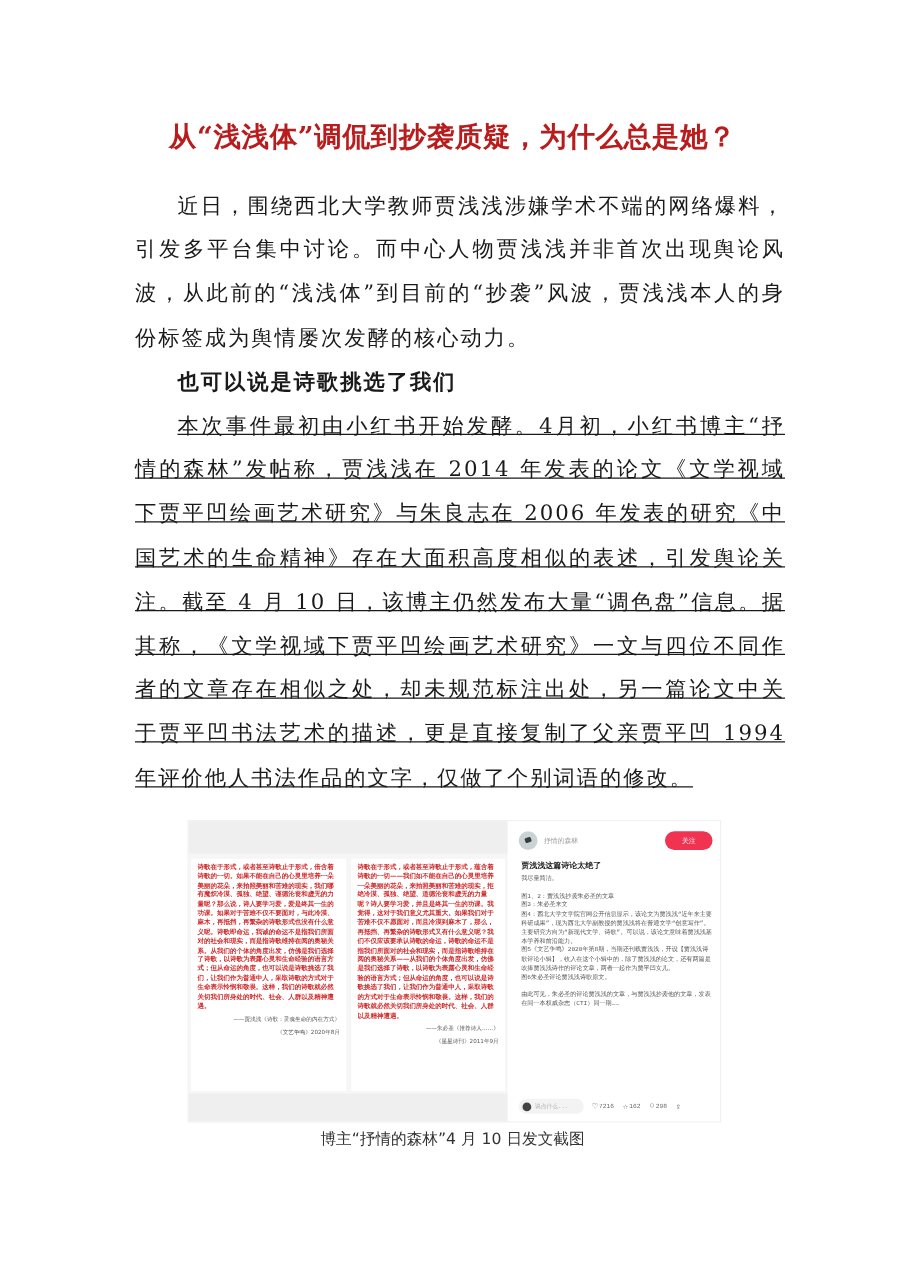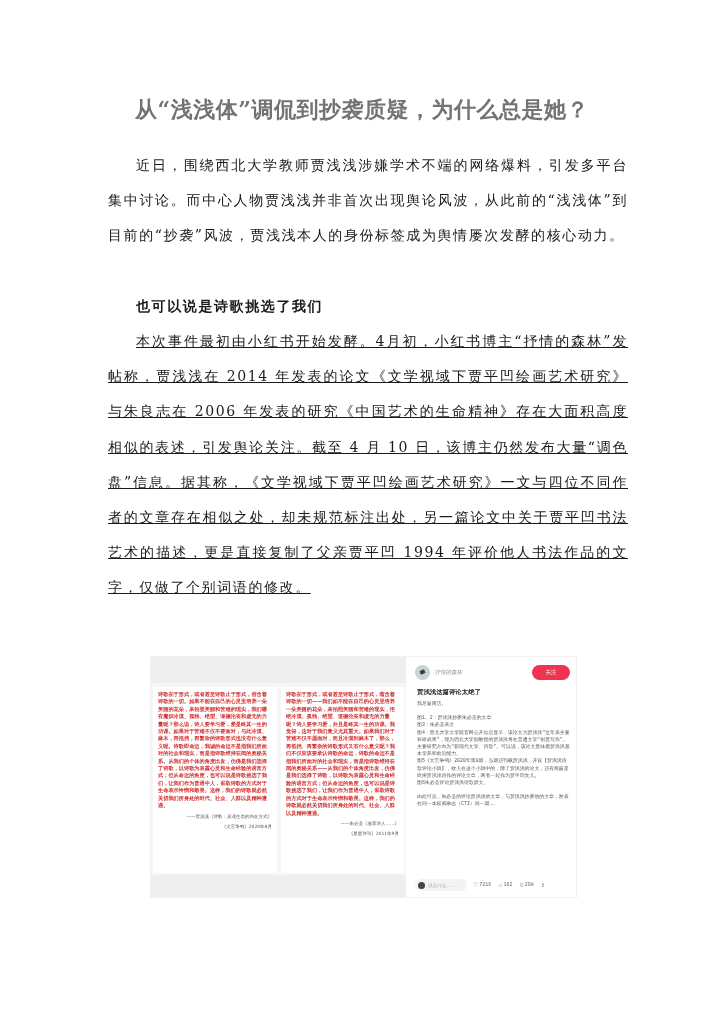--- a/index.html
+++ b/index.html
@@ -1,19 +1,19 @@
 <!DOCTYPE html>
 <html><head>
 <meta charset="utf-8">
 <style>
   html, body { margin: 0; padding: 0; background: #ffffff; }
   body { width: 724px; height: 1024px; position: relative; overflow: hidden; font-family: "DejaVu Serif", "Liberation Serif", serif; color: #1a1a1a; }
   .page { position: absolute; left: 0; top: 0; width: 724px; height: 1024px; }
-  .title { position: absolute; left: 0; right: 0; top: 95px; text-align: center; font-size: 22px; font-weight: bold; letter-spacing: 0.5px; color: #737373; }
-  .body-text { position: absolute; left: 108px; width: 520px; font-size: 14px; line-height: 35.2px; letter-spacing: 1.6px; text-align: justify; }
+  .title { position: absolute; left: 0; right: 0; top: 95px; text-align: center; font-size: 22px; font-weight: bold; letter-spacing: 0.5px; color: #b91c1c; }
+  .body-text { position: absolute; left: 108px; width: 520px; font-size: 17px; line-height: 35.2px; letter-spacing: 1.6px; text-align: justify; }
   .para { margin: 0; text-indent: 2em; }
   .subhead { margin: 0; text-indent: 2em; font-weight: bold; }
   #p1 { top: 148px; }
   #sub1 { top: 289px; }
   #p2 { top: 324px; text-decoration: underline; }
 
   .figure { position: absolute; left: 150px; top: 656px; width: 425px; height: 240px; background: #fff; border: 1px solid #f1f1f1; }
   .fig-left { position: absolute; left: 0; top: 0; width: 255px; height: 240px; background: #f6f6f6; }
   .fig-topbar { position: absolute; left: 0; top: 0; width: 255px; height: 26px; background: #efefef; }
   .fig-botbar { position: absolute; left: 0; bottom: 0; width: 255px; height: 22px; background: #efefef; }
@@ -108,14 +108,15 @@
         </span>
         <span class="stat">
           <span class="stat-icon">○</span>
           <span>298</span>
         </span>
         <span class="share-icon">⇪</span>
       </div>
     </div>
   </div>
 
+  <div class="caption">博主“抒情的森林”4 月 10 日发文截图</div>
 
 </div>
 
 </body></html>

